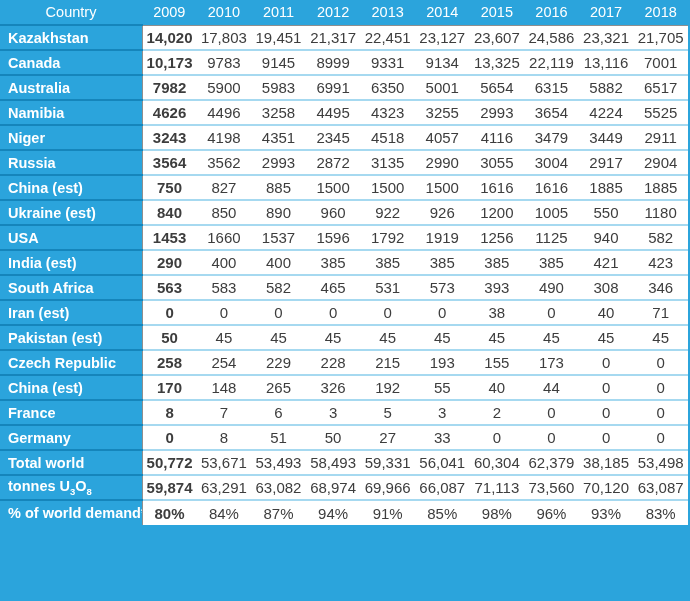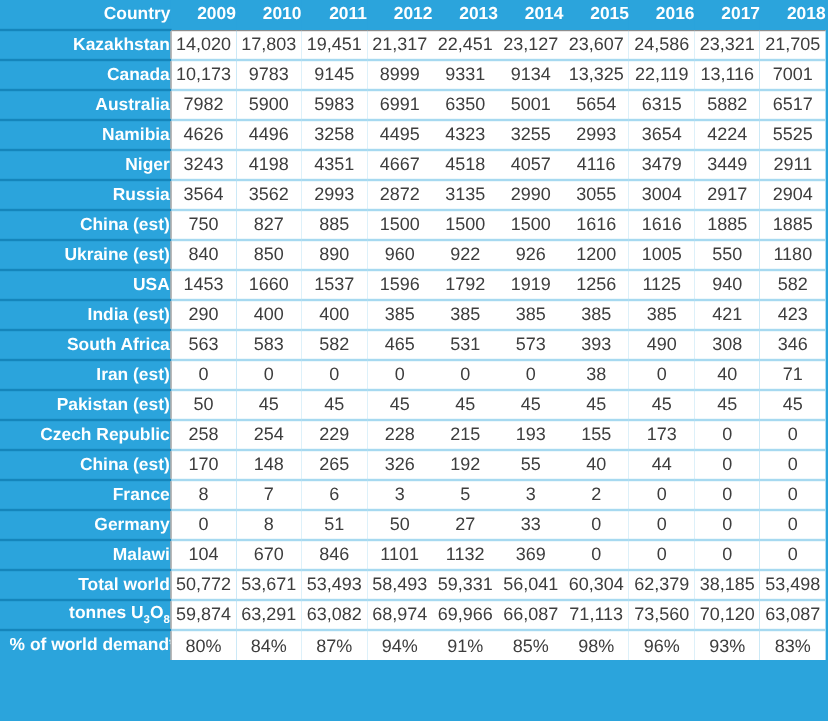--- a/index.html
+++ b/index.html
@@ -23,54 +23,54 @@
   table {
     border-collapse: collapse;
     table-layout: fixed;
     width: 688px;
   }
   col.country-col { width: 142px; }
 
   thead th {
     background: var(--blue);
     color: #ffffff;
-    font-weight: bold;
+    font-weight: normal;
     font-size: 14.5px;
     height: 25px;
-    text-align: right;
+    text-align: center;
     padding: 0;
   }
 
   td.country {
     background: var(--blue);
     color: #ffffff;
     font-weight: bold;
     font-size: 14.5px;
-    text-align: right;
+    text-align: left;
     padding: 0 0 0 8px;
     height: 25px;
     border-top: 2px solid var(--dark-sep);
     white-space: nowrap;
     overflow: hidden;
   }
   td.country sub { font-size: 9.5px; }
 
   td.val {
     background: #ffffff;
     color: var(--text);
     font-size: 15px;
     text-align: center;
     padding: 0;
     height: 25px;
     border-top: 2px solid var(--light-sep);
     white-space: nowrap;
   }
   
   tbody tr:first-child td.val { border-top: 1px solid var(--gray-border); }
-  tbody td.val:nth-child(2) { border-left: 1px solid var(--gray-border); }
+  tbody td.val:nth-child(2) { border-left: 1px solid var(--gray-border); font-weight: bold; }
 </style>
 </head>
 <body>
 
 <div class="table-wrap">
   <table>
     <colgroup>
       <col class="country-col">
     </colgroup>
     <thead>
@@ -141,21 +141,21 @@
           <td class="val">2993</td>
           <td class="val">3654</td>
           <td class="val">4224</td>
           <td class="val">5525</td>
         </tr>
         <tr>
           <td class="country">Niger</td>
           <td class="val">3243</td>
           <td class="val">4198</td>
           <td class="val">4351</td>
-          <td class="val">4667</td>
+          <td class="val">2345</td>
           <td class="val">4518</td>
           <td class="val">4057</td>
           <td class="val">4116</td>
           <td class="val">3479</td>
           <td class="val">3449</td>
           <td class="val">2911</td>
         </tr>
         <tr>
           <td class="country">Russia</td>
           <td class="val">3564</td>
@@ -306,33 +306,20 @@
           <td class="val">51</td>
           <td class="val">50</td>
           <td class="val">27</td>
           <td class="val">33</td>
           <td class="val">0</td>
           <td class="val">0</td>
           <td class="val">0</td>
           <td class="val">0</td>
         </tr>
         <tr>
-          <td class="country">Malawi</td>
-          <td class="val">104</td>
-          <td class="val">670</td>
-          <td class="val">846</td>
-          <td class="val">1101</td>
-          <td class="val">1132</td>
-          <td class="val">369</td>
-          <td class="val">0</td>
-          <td class="val">0</td>
-          <td class="val">0</td>
-          <td class="val">0</td>
-        </tr>
-        <tr>
           <td class="country">Total world</td>
           <td class="val">50,772</td>
           <td class="val">53,671</td>
           <td class="val">53,493</td>
           <td class="val">58,493</td>
           <td class="val">59,331</td>
           <td class="val">56,041</td>
           <td class="val">60,304</td>
           <td class="val">62,379</td>
           <td class="val">38,185</td>

